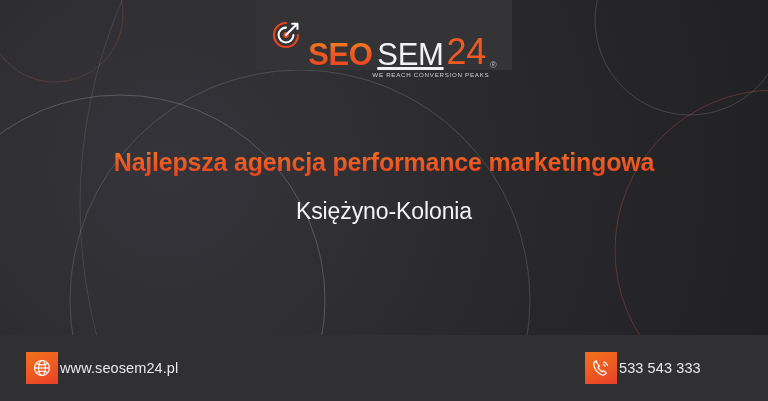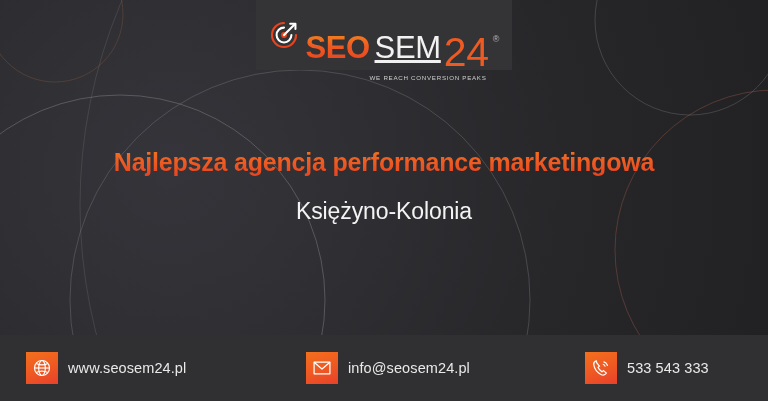--- a/index.html
+++ b/index.html
@@ -25,33 +25,33 @@
   .logo-band {
     position:absolute;
     left:256px; top:0; width:256px; height:70px;
     background:#343437;
     display:flex; align-items:center; justify-content:center;
     z-index:4;
   }
   .logo-row { display:flex; align-items:center; gap:7px; }
   .target-icon { width:30px; height:30px; display:block; flex:none; }
   .wordmark { position:relative; display:flex; flex-direction:column; }
-  .wm-top { display:flex; align-items:flex-start; line-height:1;margin-top:42px; }
+  .wm-top { display:flex; align-items:flex-end; line-height:1;margin-top:42px; }
   .wm-seo {
     font-size:31px; font-weight:700; letter-spacing:-0.5px;
     background:linear-gradient(180deg,#f0881f 0%, #ef5a22 45%, #e8431f 100%);
     -webkit-background-clip:text; background-clip:text; color:transparent;
   }
   .wm-sem {
     font-size:31px; font-weight:400; letter-spacing:-0.3px; color:#f2f2f2;
     margin-left:5px;
     text-decoration:underline;
   }
   .wm-24 {
-    font-size:41px; font-weight:400; letter-spacing:-0.3px; color:#ef5a22;
+    font-size:36px; font-weight:400; letter-spacing:-0.3px; color:#ef5a22;
     margin-left:3px;
   }
   .wm-reg {
     font-size:9px; color:#b9b9b9; margin-left:4px; margin-top:3px;
   }
   .wm-tag {
     font-size:6.2px; letter-spacing:0.72px; color:#cfcfcf;
     margin-top:1px; margin-left:64px; font-weight:400; white-space:nowrap;
   }
 
@@ -69,21 +69,21 @@
     font-size:23px; font-weight:400; color:#f3f3f3; letter-spacing:-0.1px;
   }
 
   
   .footer {
     position:absolute; left:0; bottom:0; width:768px; height:66px;
     background:#303033; z-index:5;
     display:flex; align-items:center;
   }
   .contact {
-    display:flex; align-items:center; gap:10px;
+    display:flex; align-items:center; gap:2px;
     position:absolute;
   }
   .c-web   { left:26px; }
   .c-mail  { left:306px; }
   .c-phone { left:585px; }
   .ico-box {
     width:32px; height:32px; flex:none;
     background:linear-gradient(160deg,#f3701d 0%, #ef5a22 50%, #e8412a 100%);
     display:flex; align-items:center; justify-content:center;
   }
@@ -138,29 +138,20 @@
           <circle cx="12" cy="12" r="9"></circle>
           <ellipse cx="12" cy="12" rx="4" ry="9"></ellipse>
           <line x1="3" y1="12" x2="21" y2="12"></line>
           <path d="M5 6.5a15 15 0 0 0 14 0"></path>
           <path d="M5 17.5a15 15 0 0 1 14 0"></path>
         </svg>
       </span>
       <span class="c-text">www.seosem24.pl</span>
     </div>
 
-    <div class="contact c-mail">
-      <span class="ico-box">
-        <svg width="20" height="20" viewBox="0 0 24 24" fill="none" stroke="#ffffff" stroke-width="1.5" stroke-linejoin="round">
-          <rect x="2.5" y="5" width="19" height="14"></rect>
-          <path d="M2.5 5 L12 13.2 L21.5 5"></path>
-        </svg>
-      </span>
-      <span class="c-text">info@seosem24.pl</span>
-    </div>
 
     <div class="contact c-phone">
       <span class="ico-box">
         <svg width="20" height="20" viewBox="0 0 24 24" fill="none" stroke="#ffffff" stroke-width="1.5" stroke-linecap="round">
           <path d="M6.2 3.5 C4.3 4.2 3 6 3.3 8 c.6 4.4 4.3 9.6 8.6 11.8 2 1 4.3.9 5.6-.7l.9-1.1-3.6-2.9-1.5 1.5c-2.2-1.1-4-3.1-4.9-5.4l1.7-1.4-2.9-3.6z"></path>
           <path d="M15.5 4.6a6 6 0 0 1 4.2 4.2"></path>
           <path d="M14.8 7.8a3 3 0 0 1 2 2"></path>
         </svg>
       </span>
       <span class="c-text">533 543 333</span>

